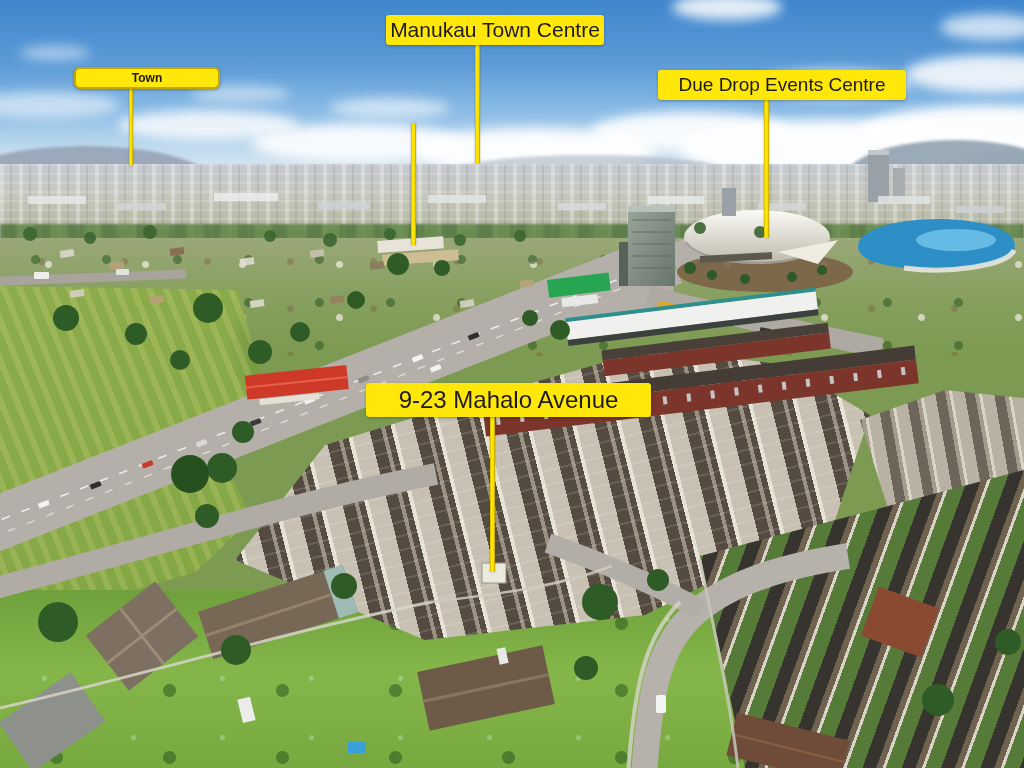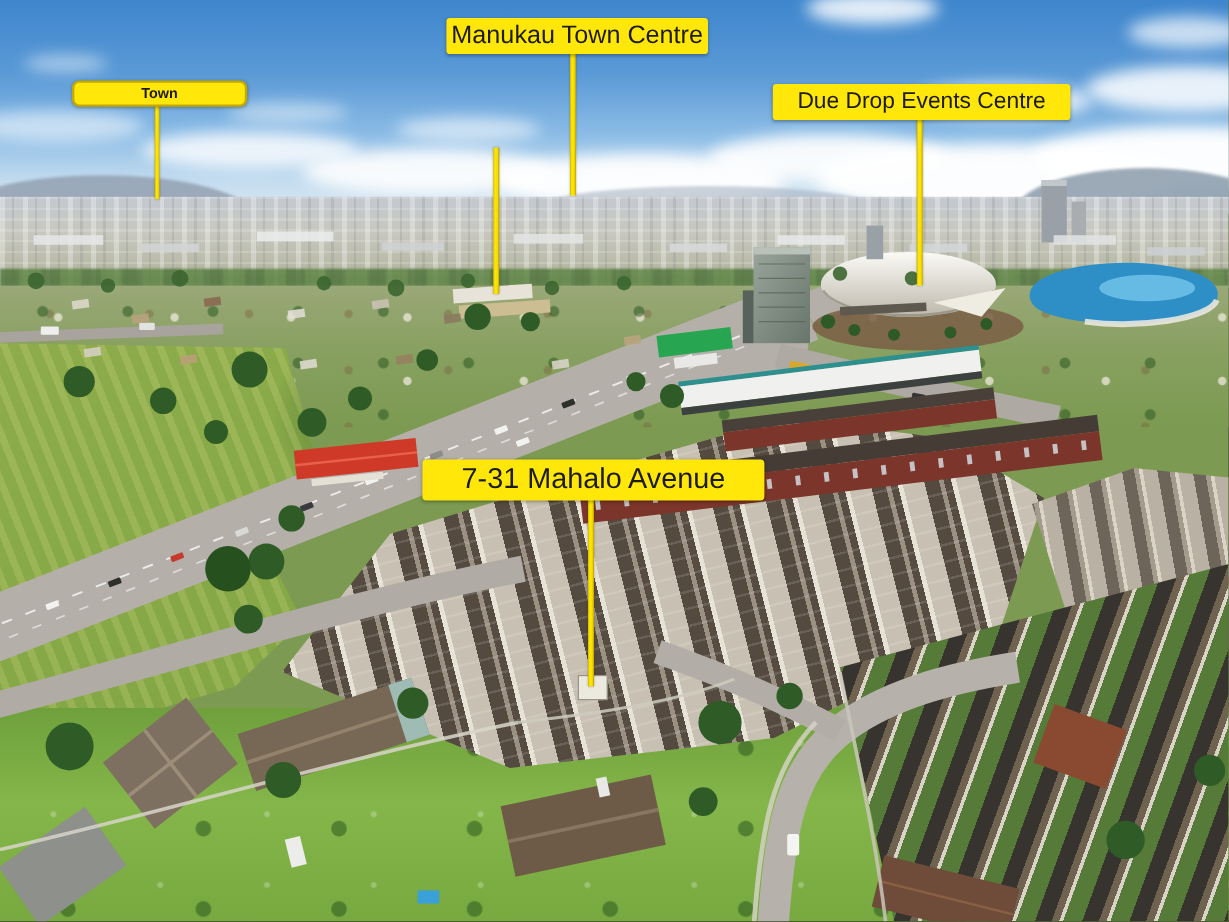--- a/index.html
+++ b/index.html
@@ -87,21 +87,21 @@
       #dad4c8 19px 22px,#567a38 22px 37px);}
 
   svg.scene{position:absolute;left:0;top:0;z-index:8;}
 
   
   .pointer{position:absolute;z-index:28;
     background:linear-gradient(90deg,#cdb400 0%,#ffe70a 30%,#f7de00 70%,#b89d00 100%);
     box-shadow:0 0 2px rgba(60,50,0,.4);}
   .label{position:absolute;z-index:30;background:#FFE70A;color:#1D1B17;
     display:flex;align-items:center;justify-content:center;text-align:left;
-    border-radius:3px;box-shadow:0 1px 3px rgba(0,0,0,.3);white-space:nowrap;}
+    border-radius:3px;box-shadow:0 1px 3px rgba(0,0,0,.3);white-space:nowrap;margin-left:14px;}
   .lbl-manukau {left:372px;top:15px; width:218px;height:30px;font-size:21px;}
   .lbl-wiri    {left:60px; top:67px; width:146px;height:22px;font-size:12px;font-weight:bold;
                 border:2px solid #C3A800;border-radius:6px;}
   .lbl-school  {left:305px;top:98px; width:222px;height:26px;font-size:19px;}
   .lbl-duedrop {left:644px;top:70px; width:248px;height:30px;font-size:19px;}
   .lbl-property{left:352px;top:383px;width:285px;height:34px;font-size:24px;}
   .pt-manukau {left:475px;top:44px; width:5px;height:119px;}
   .pt-wiri    {left:129px;top:88px; width:4px;height:78px;}
   .pt-school  {left:411px;top:123px;width:5px;height:122px;}
   .pt-duedrop {left:764px;top:99px; width:5px;height:139px;}
@@ -371,16 +371,16 @@
   <div class="label lbl-manukau">
     <span>Manukau Town Centre</span>
   </div>
   <div class="label lbl-wiri">
     <span>Town</span>
   </div>
   <div class="label lbl-duedrop">
     <span>Due Drop Events Centre</span>
   </div>
   <div class="label lbl-property">
-    <span>7-31 Mahalo Avenue</span>
+    <span>9-23 Mahalo Avenue</span>
   </div>
 
 </div>
 
 </body></html>

